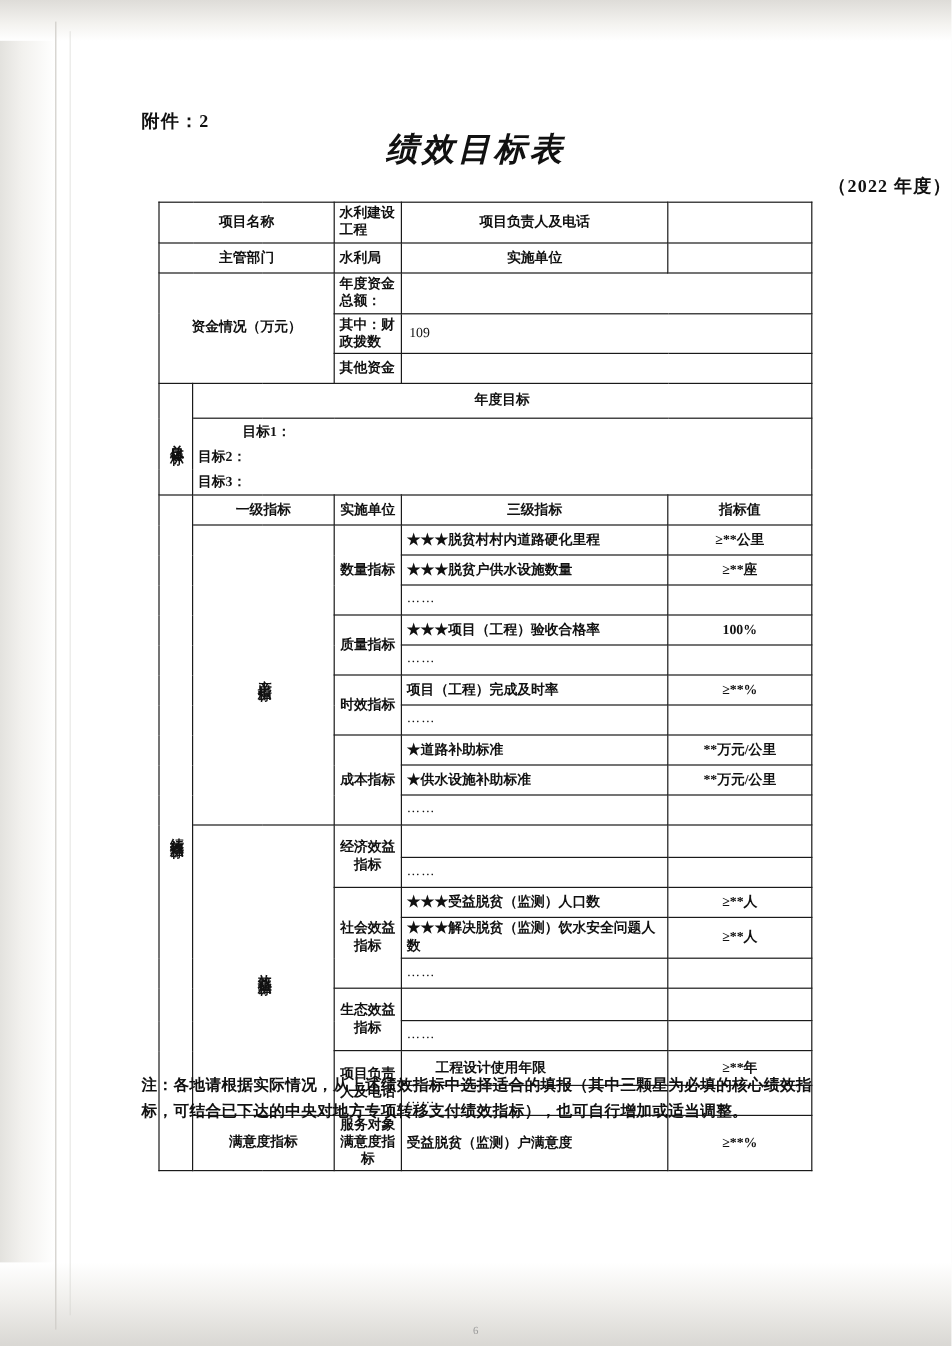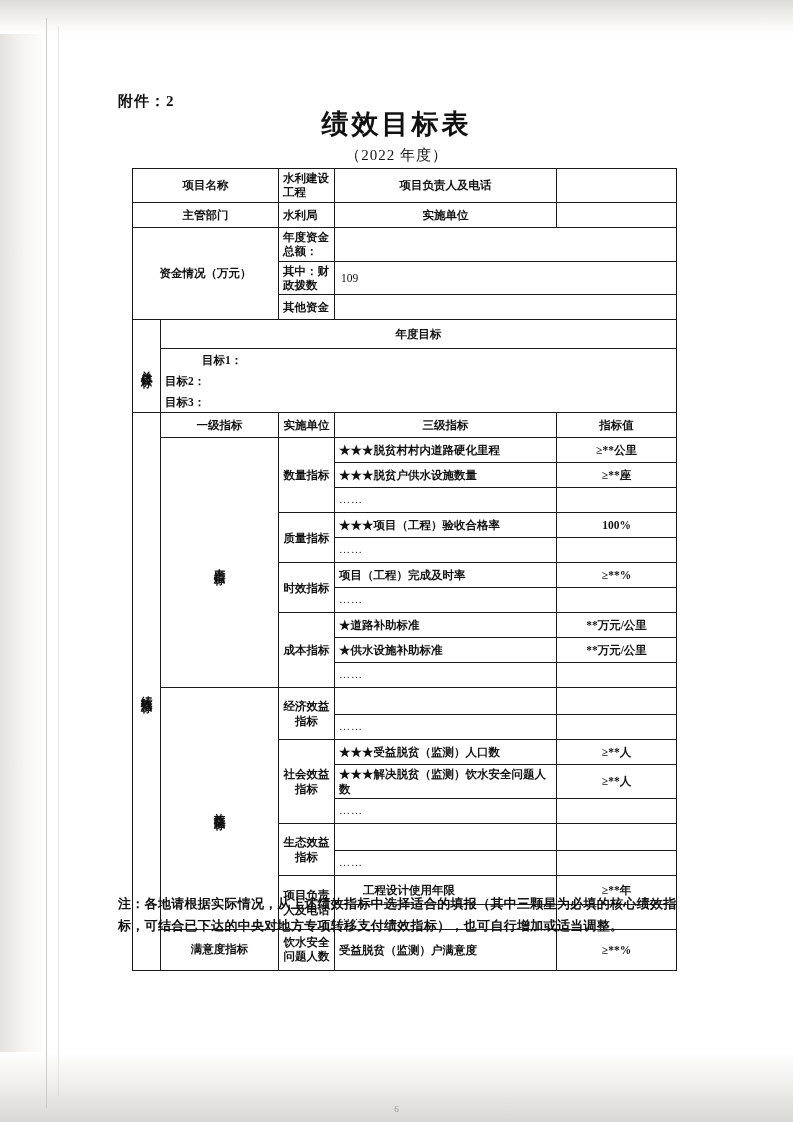--- a/index.html
+++ b/index.html
@@ -34,25 +34,25 @@
   .doc{
     position:absolute;left:0;top:0;width:793px;height:1122px;
   }
   .attach-label{
     position:absolute;left:118px;top:92px;
     font-size:15px;font-weight:bold;letter-spacing:1px;
     font-family:"Liberation Serif", serif;
   }
   .doc-title{
     position:absolute;left:0;top:106px;width:793px;text-align:center;
-    font-size:27px;font-weight:bold;letter-spacing:3px;
+    font-size:27px;font-weight:bold;letter-spacing:3px;font-style:italic;
   }
   .doc-subtitle{
-    position:absolute;left:0;top:146px;width:793px;text-align:center;
-    font-size:15px;font-weight:normal;letter-spacing:1px;
+    position:absolute;left:0;top:146px;width:793px;text-align:right;
+    font-size:15px;font-weight:bold;letter-spacing:1px;
   }
   table.main{
     position:absolute;left:132px;top:168px;
     width:544px;
     border-collapse:collapse;
     table-layout:fixed;
     font-size:11.5px;
   }
   table.main td{
     border:1px solid #1a1a1a;
@@ -258,21 +258,21 @@
         <td class="l b" style="height:24px;padding-left:28px;">工程设计使用年限</td>
         <td class="c b">≥**年</td>
       </tr>
       <tr>
         <td class="l dots">……</td>
         <td class="c"></td>
       </tr>
 
       <tr>
         <td class="c b" colspan="2" style="height:36px;line-height:1.2;">满意度指标</td>
-        <td class="c b" style="line-height:1.2;">饮水安全问题人数</td>
+        <td class="c b" style="line-height:1.2;">服务对象满意度指标</td>
         <td class="l b">受益脱贫（监测）户满意度</td>
         <td class="c b">≥**%</td>
       </tr>
     </tbody>
   </table>
 
   <div class="note">注：各地请根据实际情况，从上述绩效指标中选择适合的填报（其中三颗星为必填的核心绩效指标，可结合已下达的中央对地方专项转移支付绩效指标），也可自行增加或适当调整。</div>
   <div class="pagenum">6</div>
 </div>
 

